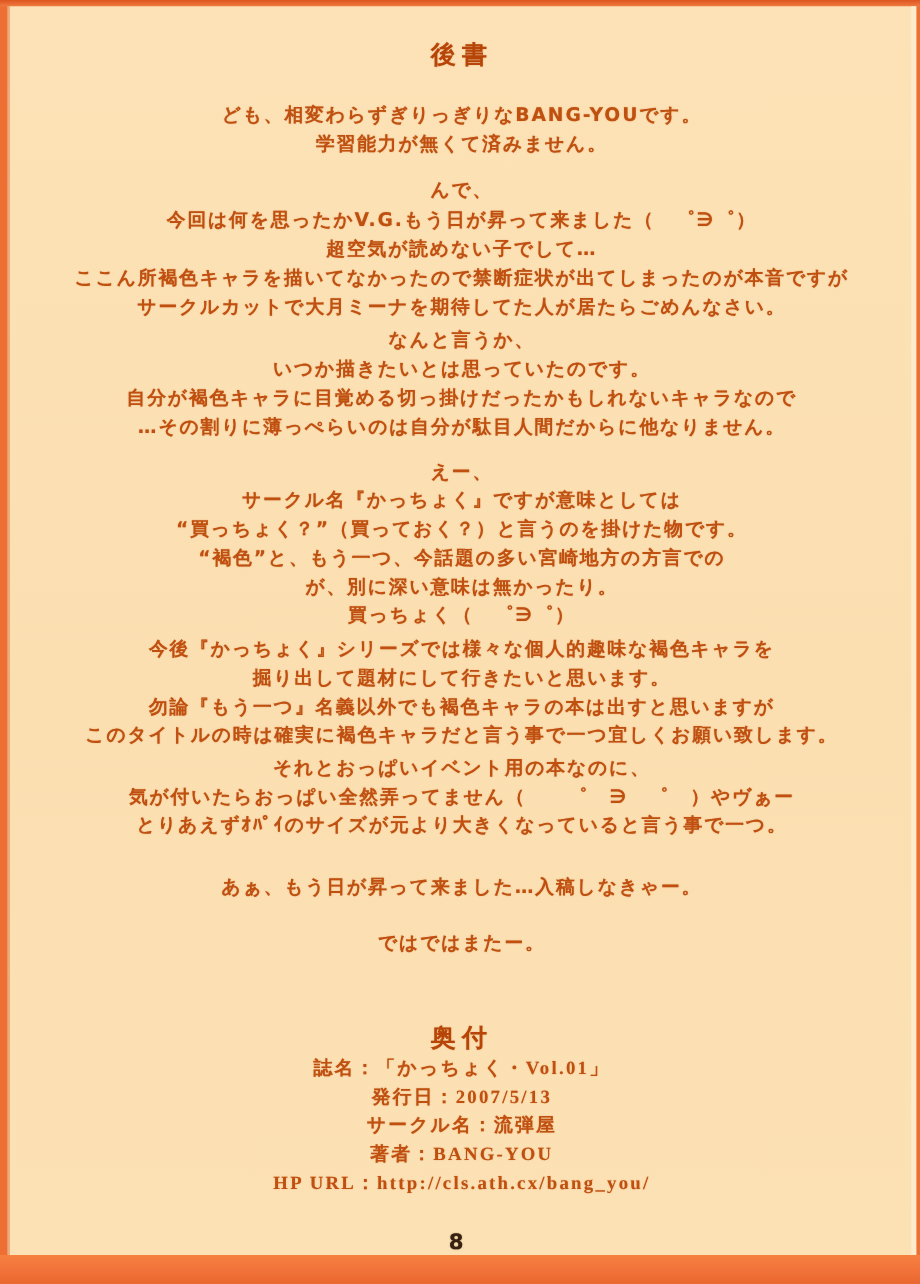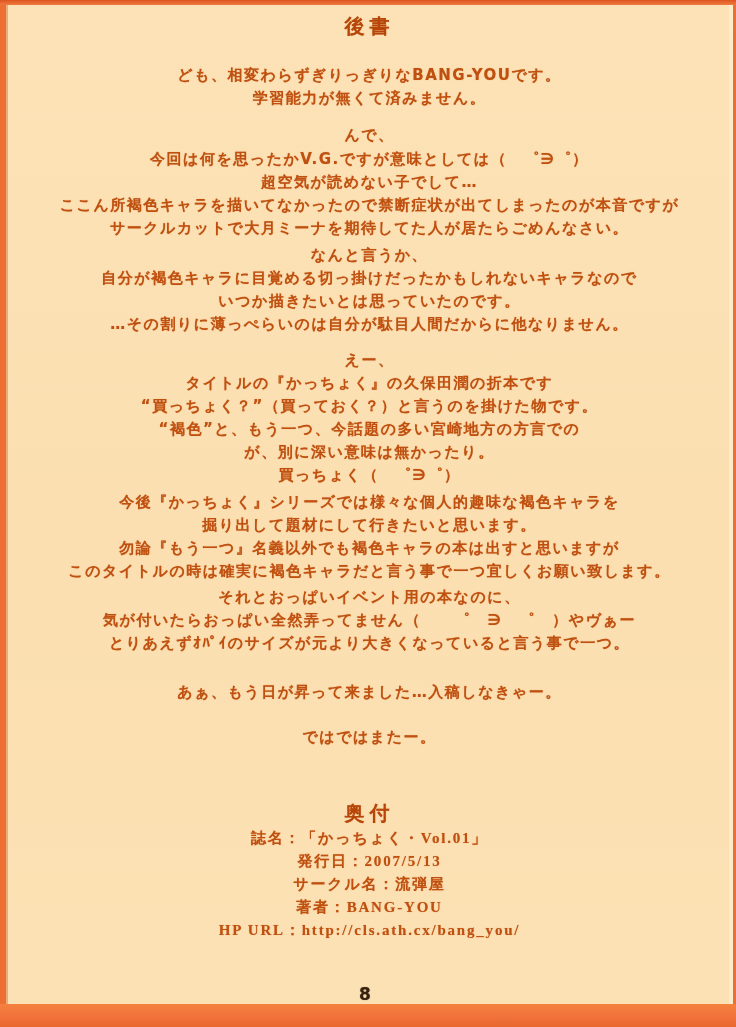--- a/index.html
+++ b/index.html
@@ -13,21 +13,21 @@
     background:linear-gradient(180deg,#f5813f 0%,#f1723a 55%,#e8672e 100%);}
   .paper{
     position:absolute;left:6px;top:5px;right:3px;bottom:23px;
     background:linear-gradient(180deg,#fce2b6 0%,#fbdfb1 55%,#fce1b4 100%);
   }
   .paper::before{content:"";position:absolute;top:0;left:0;bottom:0;width:2px;
     background:rgba(205,75,22,0.35);}
   .paper::after{content:"";position:absolute;top:0;right:0;bottom:0;width:4px;
     background:#fdeccb;}
   .doc{
-    position:relative;height:100%;box-sizing:border-box;padding-top:9px;
+    position:relative;height:100%;box-sizing:border-box;padding-top:26px;
     text-align:center;color:#c0500f;font-weight:bold;
     text-shadow:0 0 1px rgba(186,74,12,0.45);
   }
   .h{font-size:20px;line-height:24px;letter-spacing:5px;color:#b64507;margin:0 0 26px 0;}
   .para{margin:0;}
   .line{font-size:15px;line-height:23px;letter-spacing:1.5px;white-space:nowrap;}
   .colophon-title{margin:52px 0 2px 0;}
   #colophon .line{letter-spacing:1.8px;font-family:Liberation Serif, serif;}
   .page-number{
     position:absolute;left:350px;top:982px;width:30px;text-align:center;
@@ -45,34 +45,34 @@
       <div class="h">後書</div>
       <div id="paragraphs">
           <div class="para" style="margin-bottom: 14px;">
             <div class="line">ども、相変わらずぎりっぎりなBANG-YOUです。</div>
             <div class="line">学習能力が無くて済みません。</div>
           </div>
           <div class="para" style="margin-bottom: 1px;">
             <div class="line">んで、</div>
           </div>
           <div class="para" style="margin-bottom: 4px;">
-            <div class="line">今回は何を思ったかV.G.ですが意味としては（　゜∋゜）</div>
+            <div class="line">今回は何を思ったかV.G.もう日が昇って来ました（　゜∋゜）</div>
             <div class="line">超空気が読めない子でして…</div>
             <div class="line">ここん所褐色キャラを描いてなかったので禁断症状が出てしまったのが本音ですが</div>
             <div class="line">サークルカットで大月ミーナを期待してた人が居たらごめんなさい。</div>
           </div>
           <div class="para" style="margin-bottom: 4px;">
             <div class="line">なんと言うか、</div>
+            <div class="line">いつか描きたいとは思っていたのです。</div>
             <div class="line">自分が褐色キャラに目覚める切っ掛けだったかもしれないキャラなので</div>
-            <div class="line">いつか描きたいとは思っていたのです。</div>
             <div class="line">…その割りに薄っぺらいのは自分が駄目人間だからに他なりません。</div>
           </div>
           <div class="para" style="margin-bottom: 4px; margin-top: 13px;">
             <div class="line">えー、</div>
-            <div class="line">タイトルの『かっちょく』の久保田潤の折本です</div>
+            <div class="line">サークル名『かっちょく』ですが意味としては</div>
             <div class="line">“買っちょく？”（買っておく？）と言うのを掛けた物です。</div>
             <div class="line">“褐色”と、もう一つ、今話題の多い宮崎地方の方言での</div>
             <div class="line">が、別に深い意味は無かったり。</div>
             <div class="line">買っちょく（　゜∋゜）</div>
           </div>
           <div class="para" style="margin-bottom: 3px;">
             <div class="line">今後『かっちょく』シリーズでは様々な個人的趣味な褐色キャラを</div>
             <div class="line">掘り出して題材にして行きたいと思います。</div>
             <div class="line">勿論『もう一つ』名義以外でも褐色キャラの本は出すと思いますが</div>
             <div class="line">このタイトルの時は確実に褐色キャラだと言う事で一つ宜しくお願い致します。</div>

